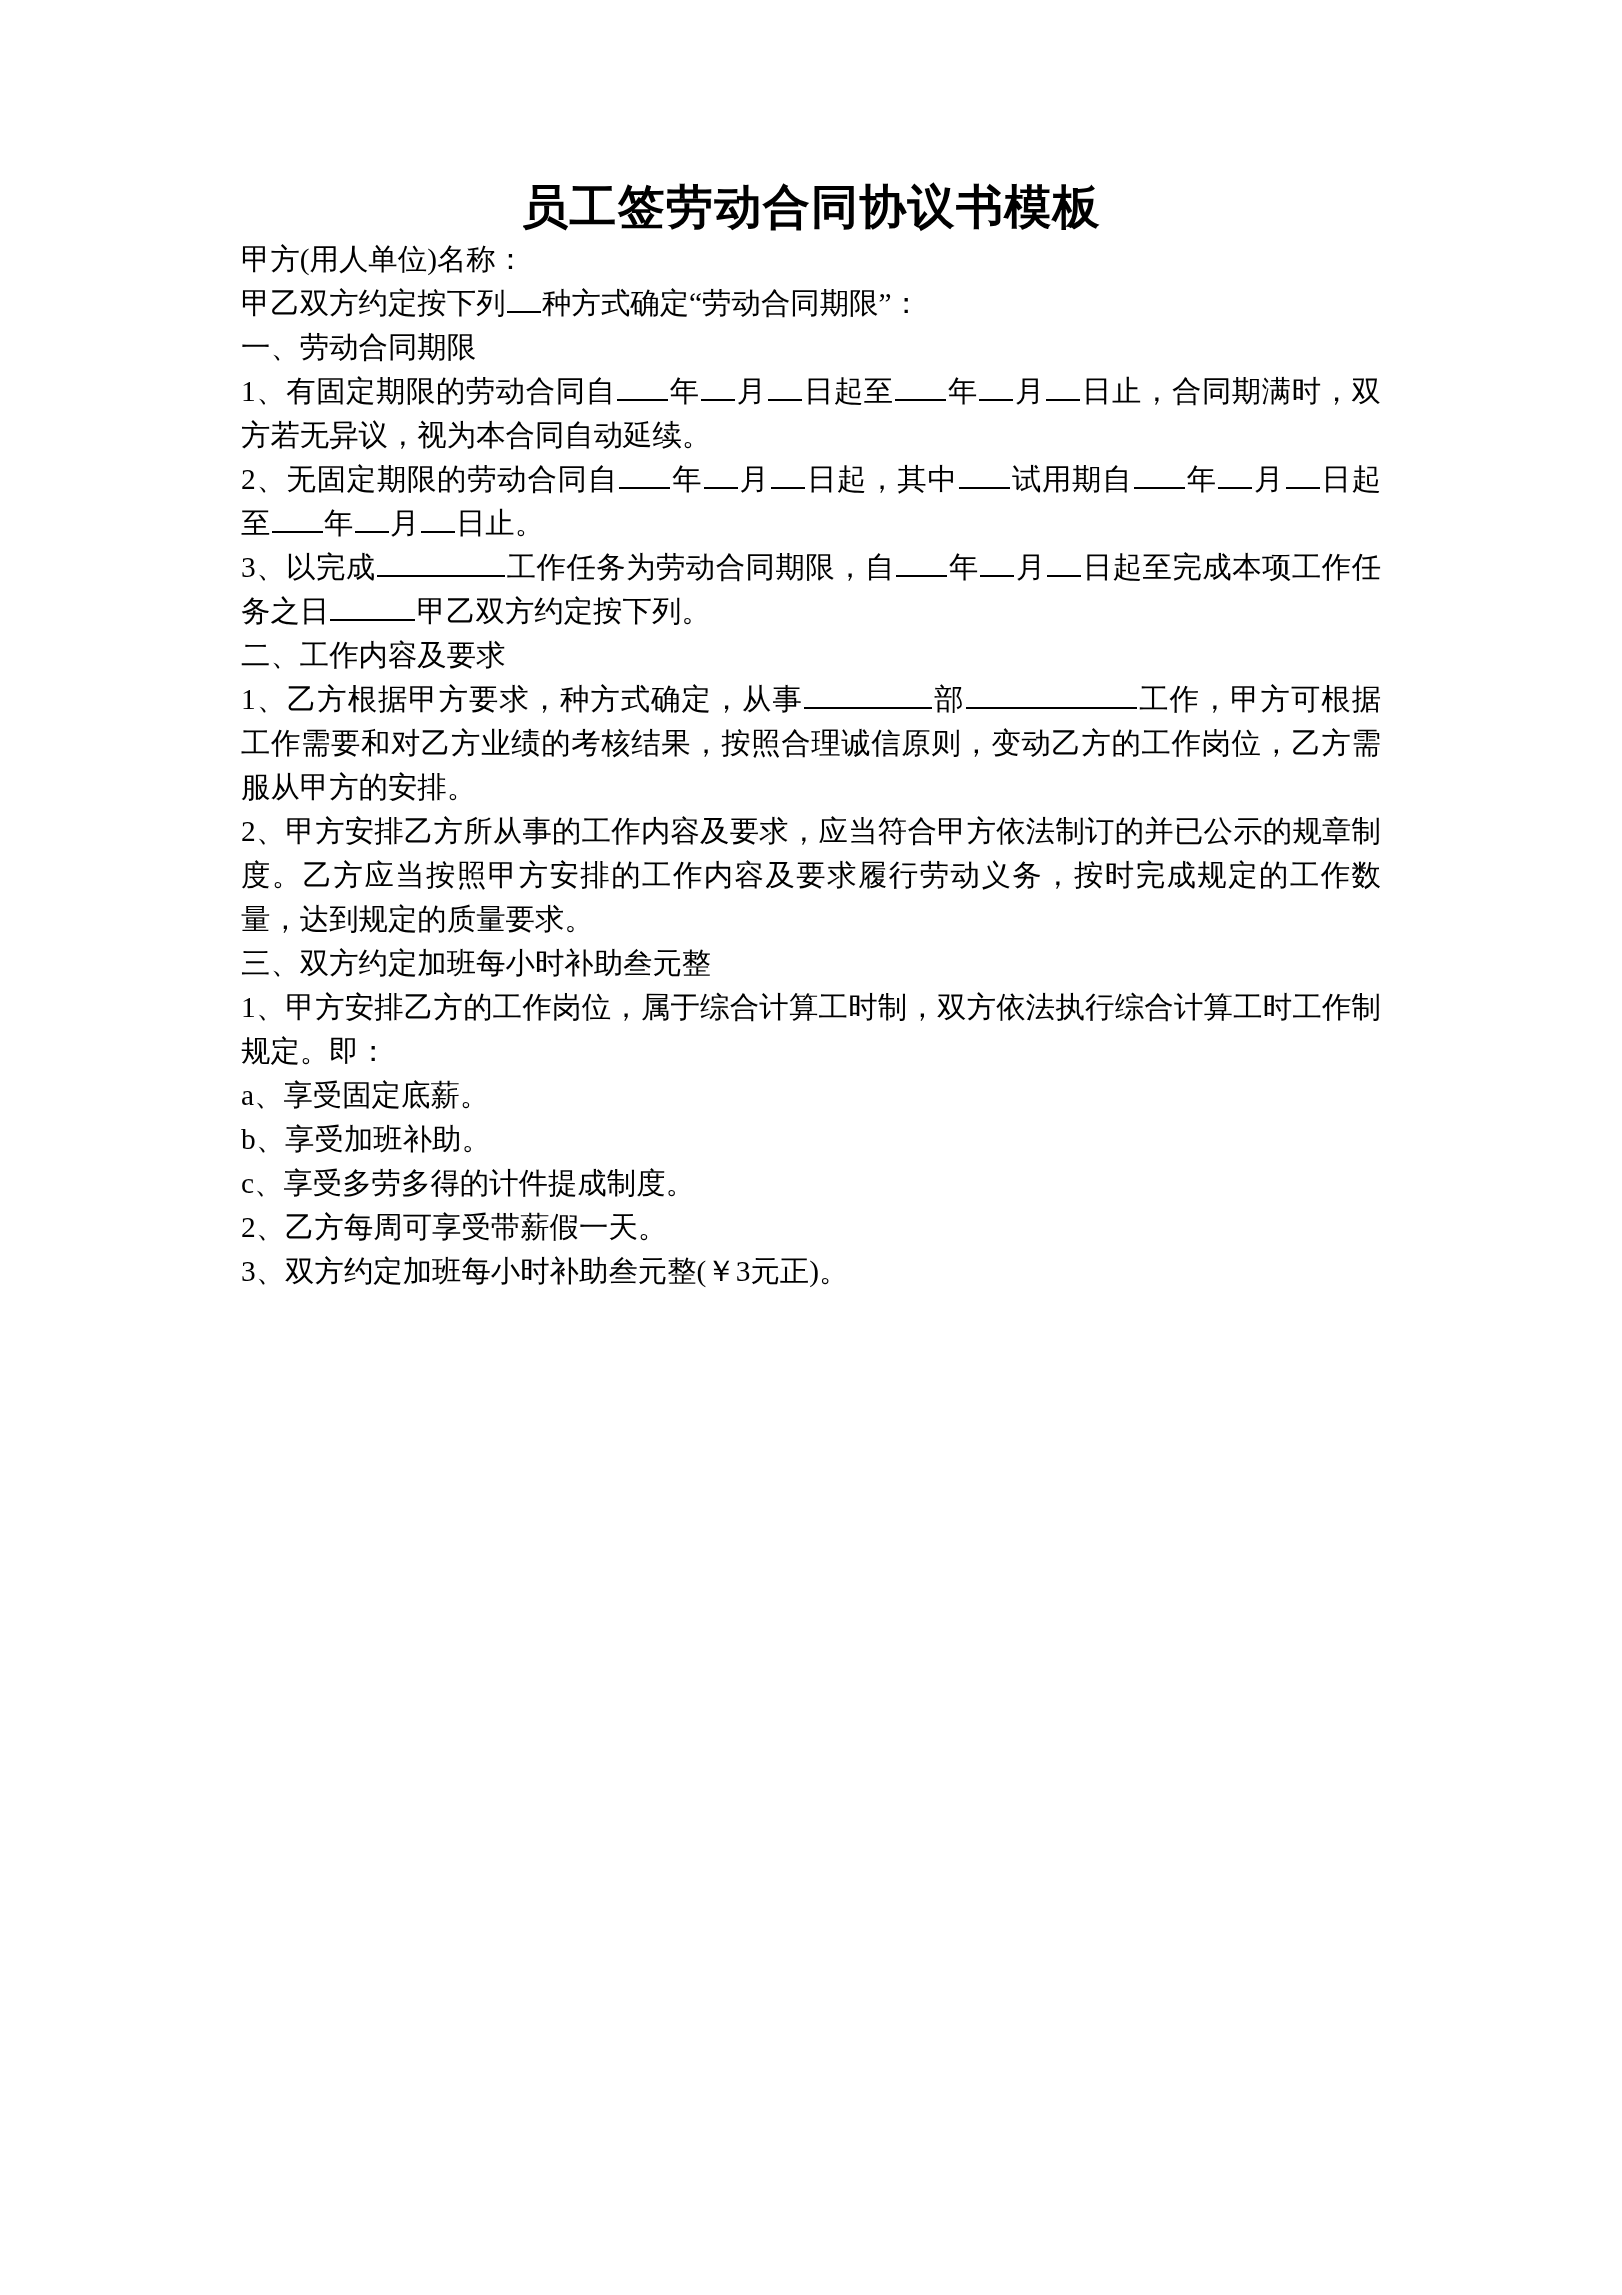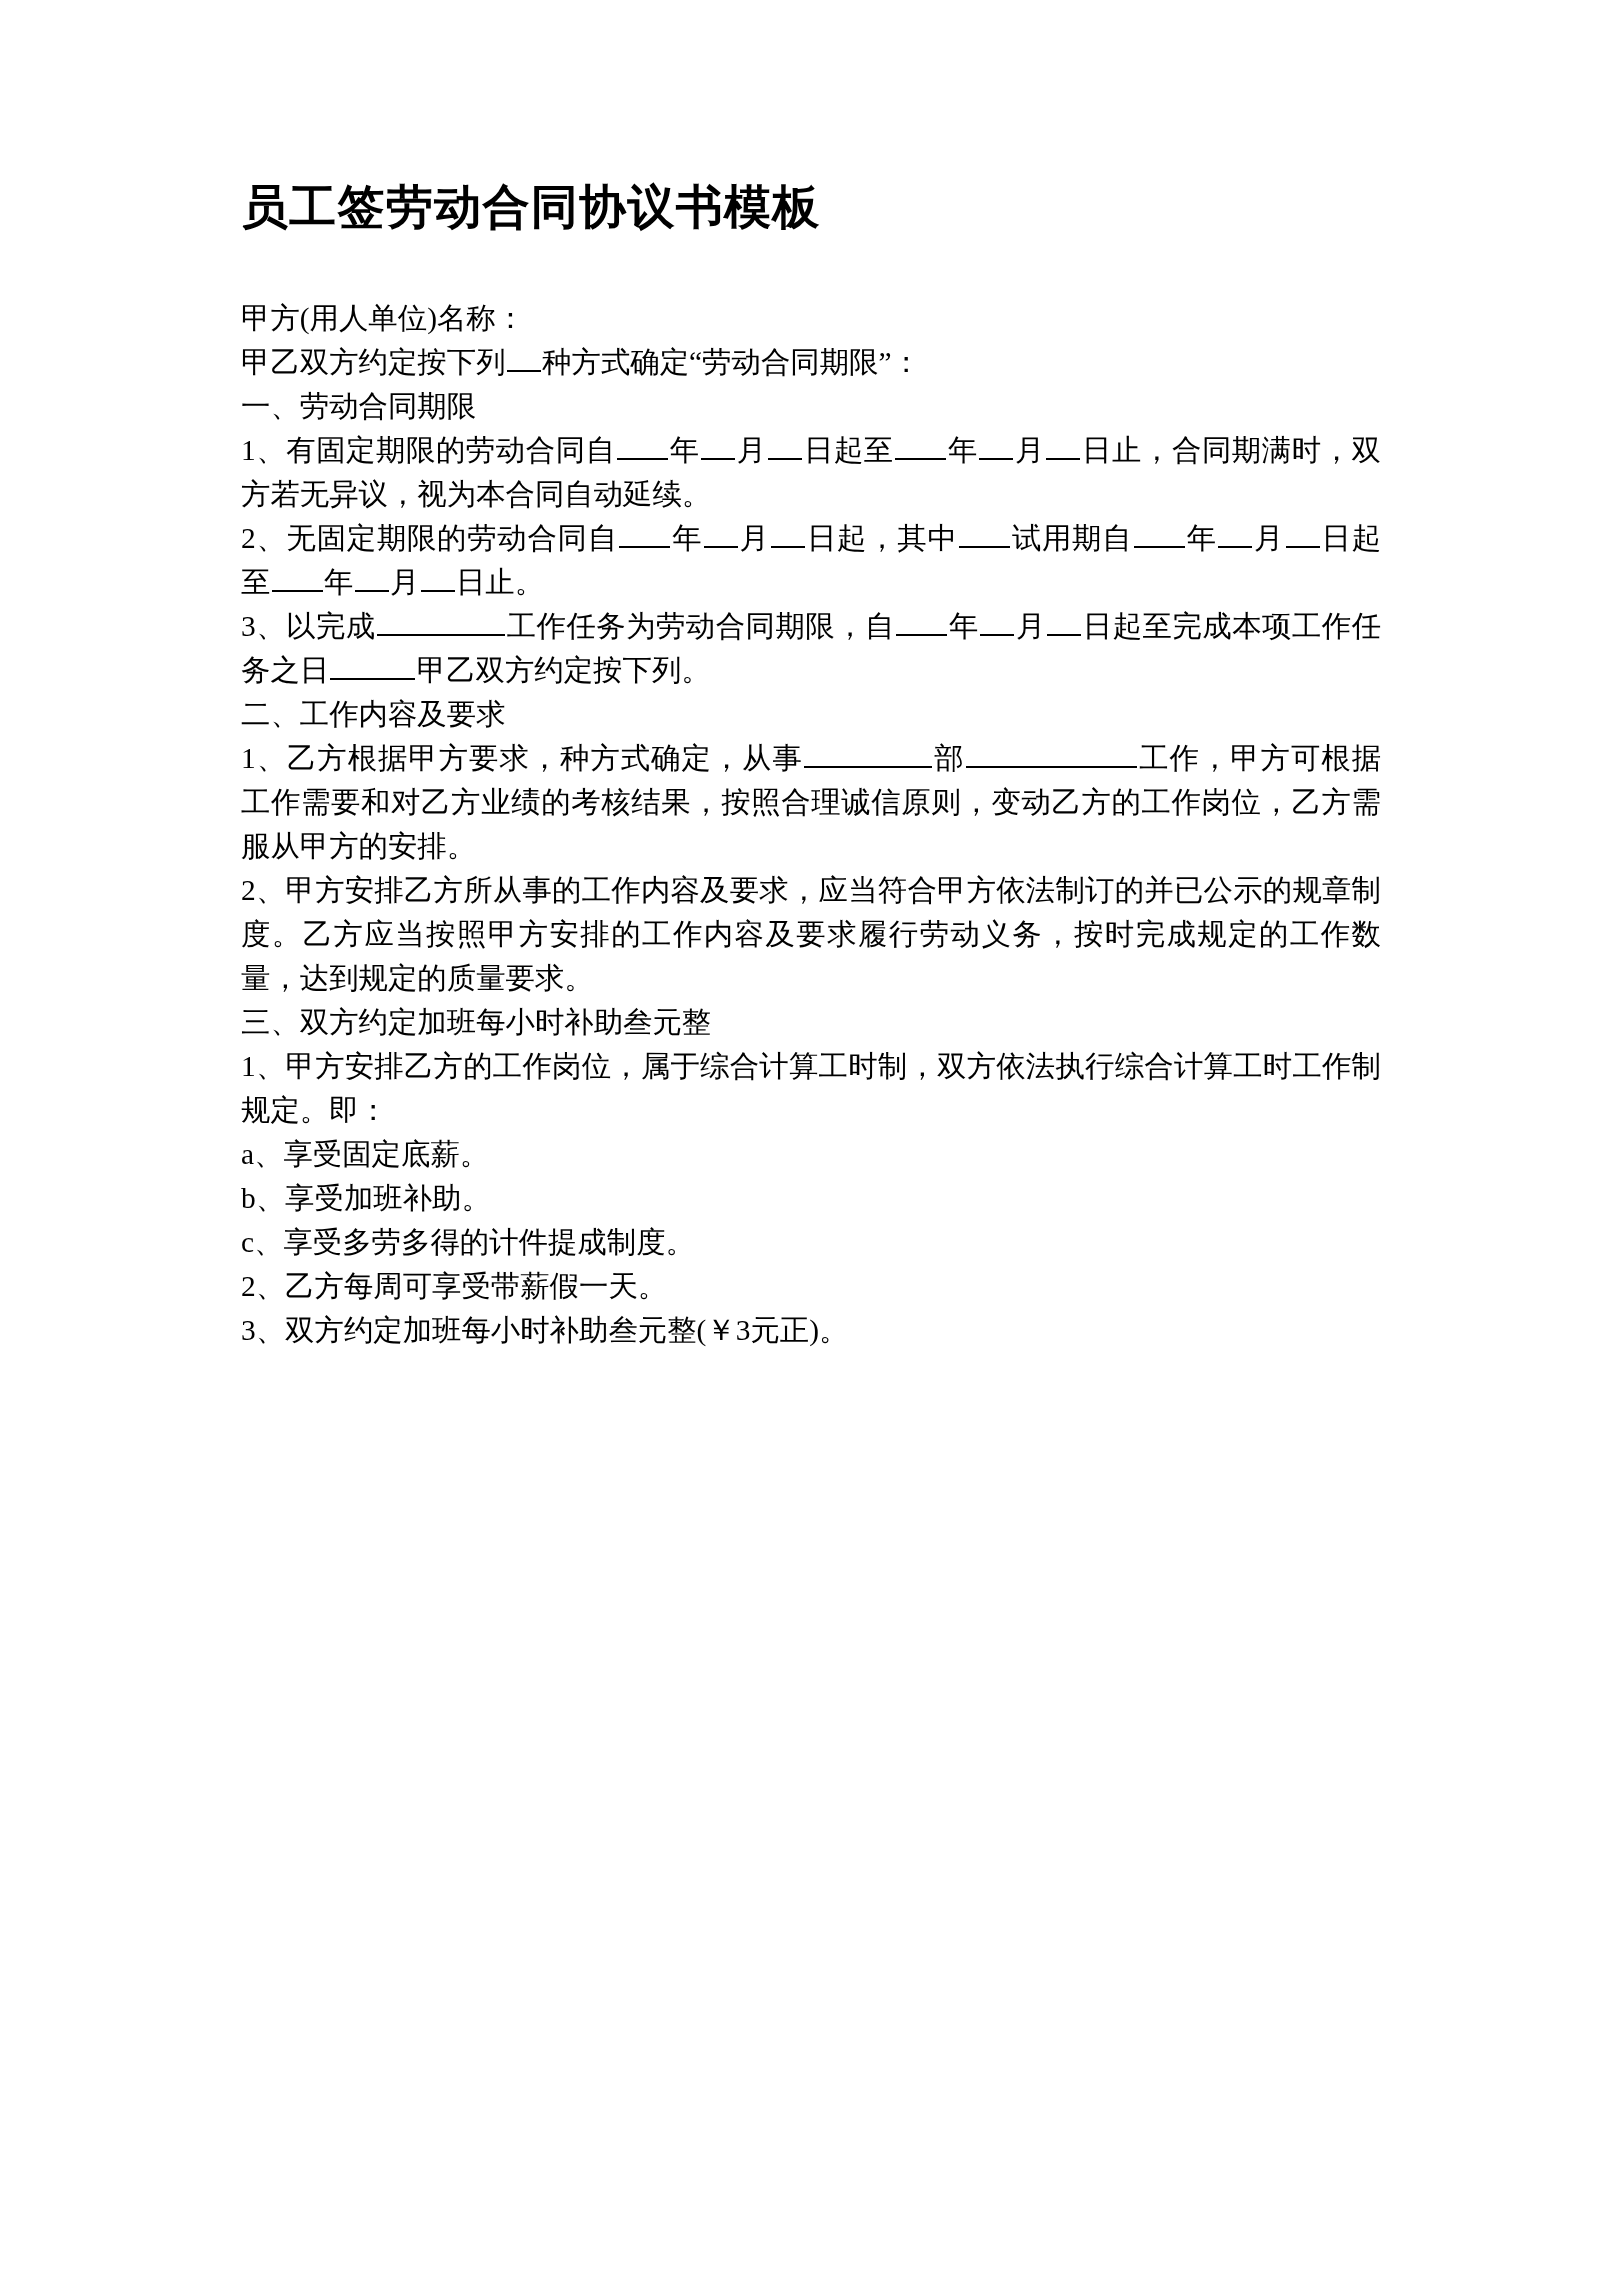--- a/index.html
+++ b/index.html
@@ -26,20 +26,21 @@
 
   
   .content {
     position: absolute;
     left: 241px;
     top: 0;
     width: 1140px;
   }
 
   .doc-title {
+    text-align: center;
     font-size: 47px;
     font-weight: bold;
     letter-spacing: 1.3px;
     line-height: 1.25;
     margin: 0;
     padding-top: 178px;
     padding-bottom: 0;
     white-space: nowrap;
   }
 
@@ -47,21 +48,20 @@
     font-size: 29.4px;
     line-height: 44px;
     margin: 0;
     text-align: justify;
     text-justify: inter-ideograph;
     word-break: break-all;
     letter-spacing: 0px;
   }
 
   .para.first-body {
-    margin-top: 59px;
   }
 
   
   .blank {
     display: inline-block;
     border-bottom: 2px solid #000;
     vertical-align: baseline;
     height: 26px;
     margin: 0 1.3px;
   }

